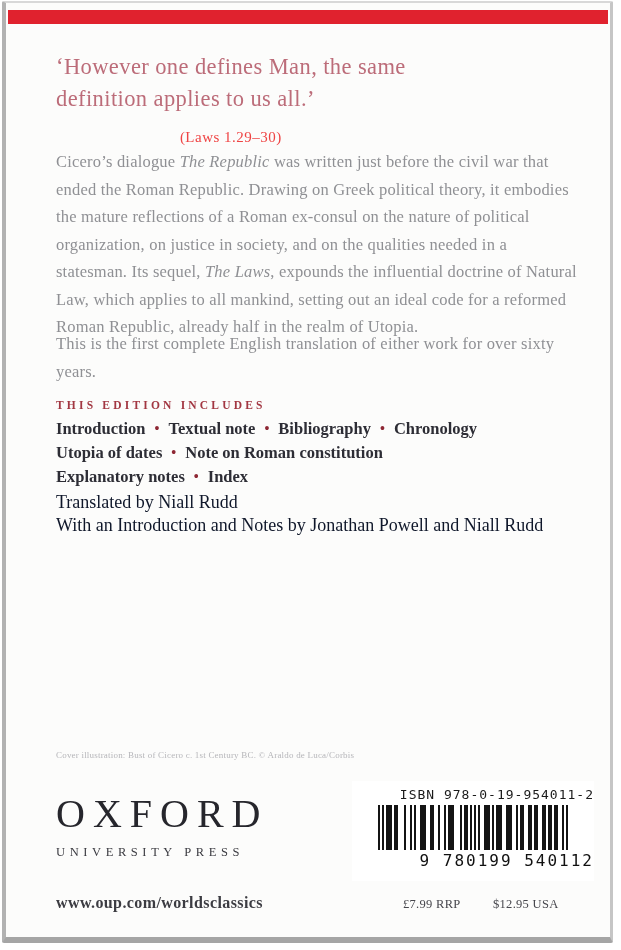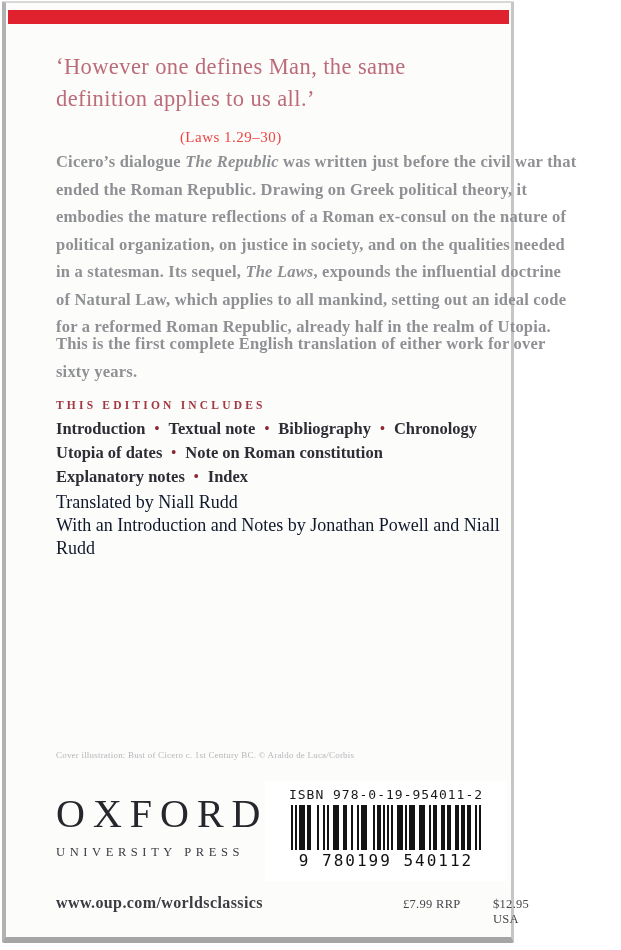--- a/index.html
+++ b/index.html
@@ -2,43 +2,43 @@
 <html><head>
 <meta charset="utf-8">
 <style>
   html,body{margin:0;padding:0;}
   body{
     width:621px;height:950px;background:#ffffff;overflow:hidden;
     font-family:"Liberation Serif","DejaVu Serif",serif;
     position:relative;
   }
   .scene{
-    position:absolute;left:2px;top:1px;width:512px;height:942px;
+    position:absolute;left:2px;top:1px;width:611px;height:942px;
     background:#fcfcfb;box-sizing:border-box;
     border-left:4px solid #b2b2b2;border-right:3px solid #c6c6c6;
     border-top:2px solid #d8d8d8;border-bottom:6px solid #a5a5a5;
     border-radius:2px;
   }
   .abs{position:absolute;}
   .band{left:2px;right:2px;top:7px;height:14px;background:#e0222e;}
   .quote{left:50px;top:48px;color:#bc6c79;font-size:22.5px;line-height:32px;letter-spacing:0.4px;}
   .qref{margin-top:6px;font-size:15px;color:#ef4444;letter-spacing:0.5px;text-align:center;}
-  .blurb{margin:0;color:#8f9094;font-size:16.5px;line-height:27.5px;letter-spacing:0.2px;font-weight:bold;}
+  .blurb{margin:0;color:#8f9094;font-size:16.5px;line-height:27.5px;letter-spacing:0.2px;}
   .p1{left:50px;top:145px;width:522px;}
   .p2{left:50px;top:327px;width:522px;}
   .blurb em{font-style:italic;}
   .ed-head{left:50px;top:396px;color:#a23742;font-weight:bold;font-size:11.5px;letter-spacing:3.2px;}
   .ed-list{left:50px;top:414px;width:540px;color:#2d2d35;font-weight:bold;font-size:16.5px;line-height:24px;}
   .dot{color:#8e2734;margin:0 9px;font-size:0.85em;vertical-align:1px;}
   .credits{left:50px;top:488px;color:#0f172a;font-size:18px;line-height:23px;}
   .cover-credit{left:50px;top:747px;color:#b6b6ba;font-size:9px;letter-spacing:0.2px;}
   .publisher{left:50px;top:790px;color:#26262c;}
   .oxford{font-size:40px;letter-spacing:8px;line-height:42px;}
   .oup{font-size:12.5px;letter-spacing:4.6px;margin-top:10px;color:#3a3a40;}
-  .barcode-box{right:4px;top:778px;width:242px;height:100px;background:#ffffff;text-align:center;}
+  .barcode-box{right:16px;top:778px;width:242px;height:100px;background:#ffffff;text-align:right;}
   .isbn{font-family:"DejaVu Sans Mono",monospace;font-size:13px;letter-spacing:1px;color:#1a1a1a;margin-top:6px;}
   .bars{width:190px;height:45px;margin:3px auto 0;font-size:0;}
   .bar{display:inline-block;width:2px;height:100%;}
   .bar.on{background:#141414;}
   .bc-num{font-family:"DejaVu Sans Mono",monospace;font-size:16px;letter-spacing:2px;color:#111111;margin-top:1px;}
   .url{left:50px;top:891px;font-weight:bold;font-size:16px;letter-spacing:0.4px;color:#3c3c42;}
   .rrp{left:397px;top:894px;font-size:12.5px;color:#46464c;letter-spacing:0.3px;}
   .usa{left:487px;top:894px;font-size:12.5px;color:#46464c;letter-spacing:0.3px;}
 </style>
 </head>

